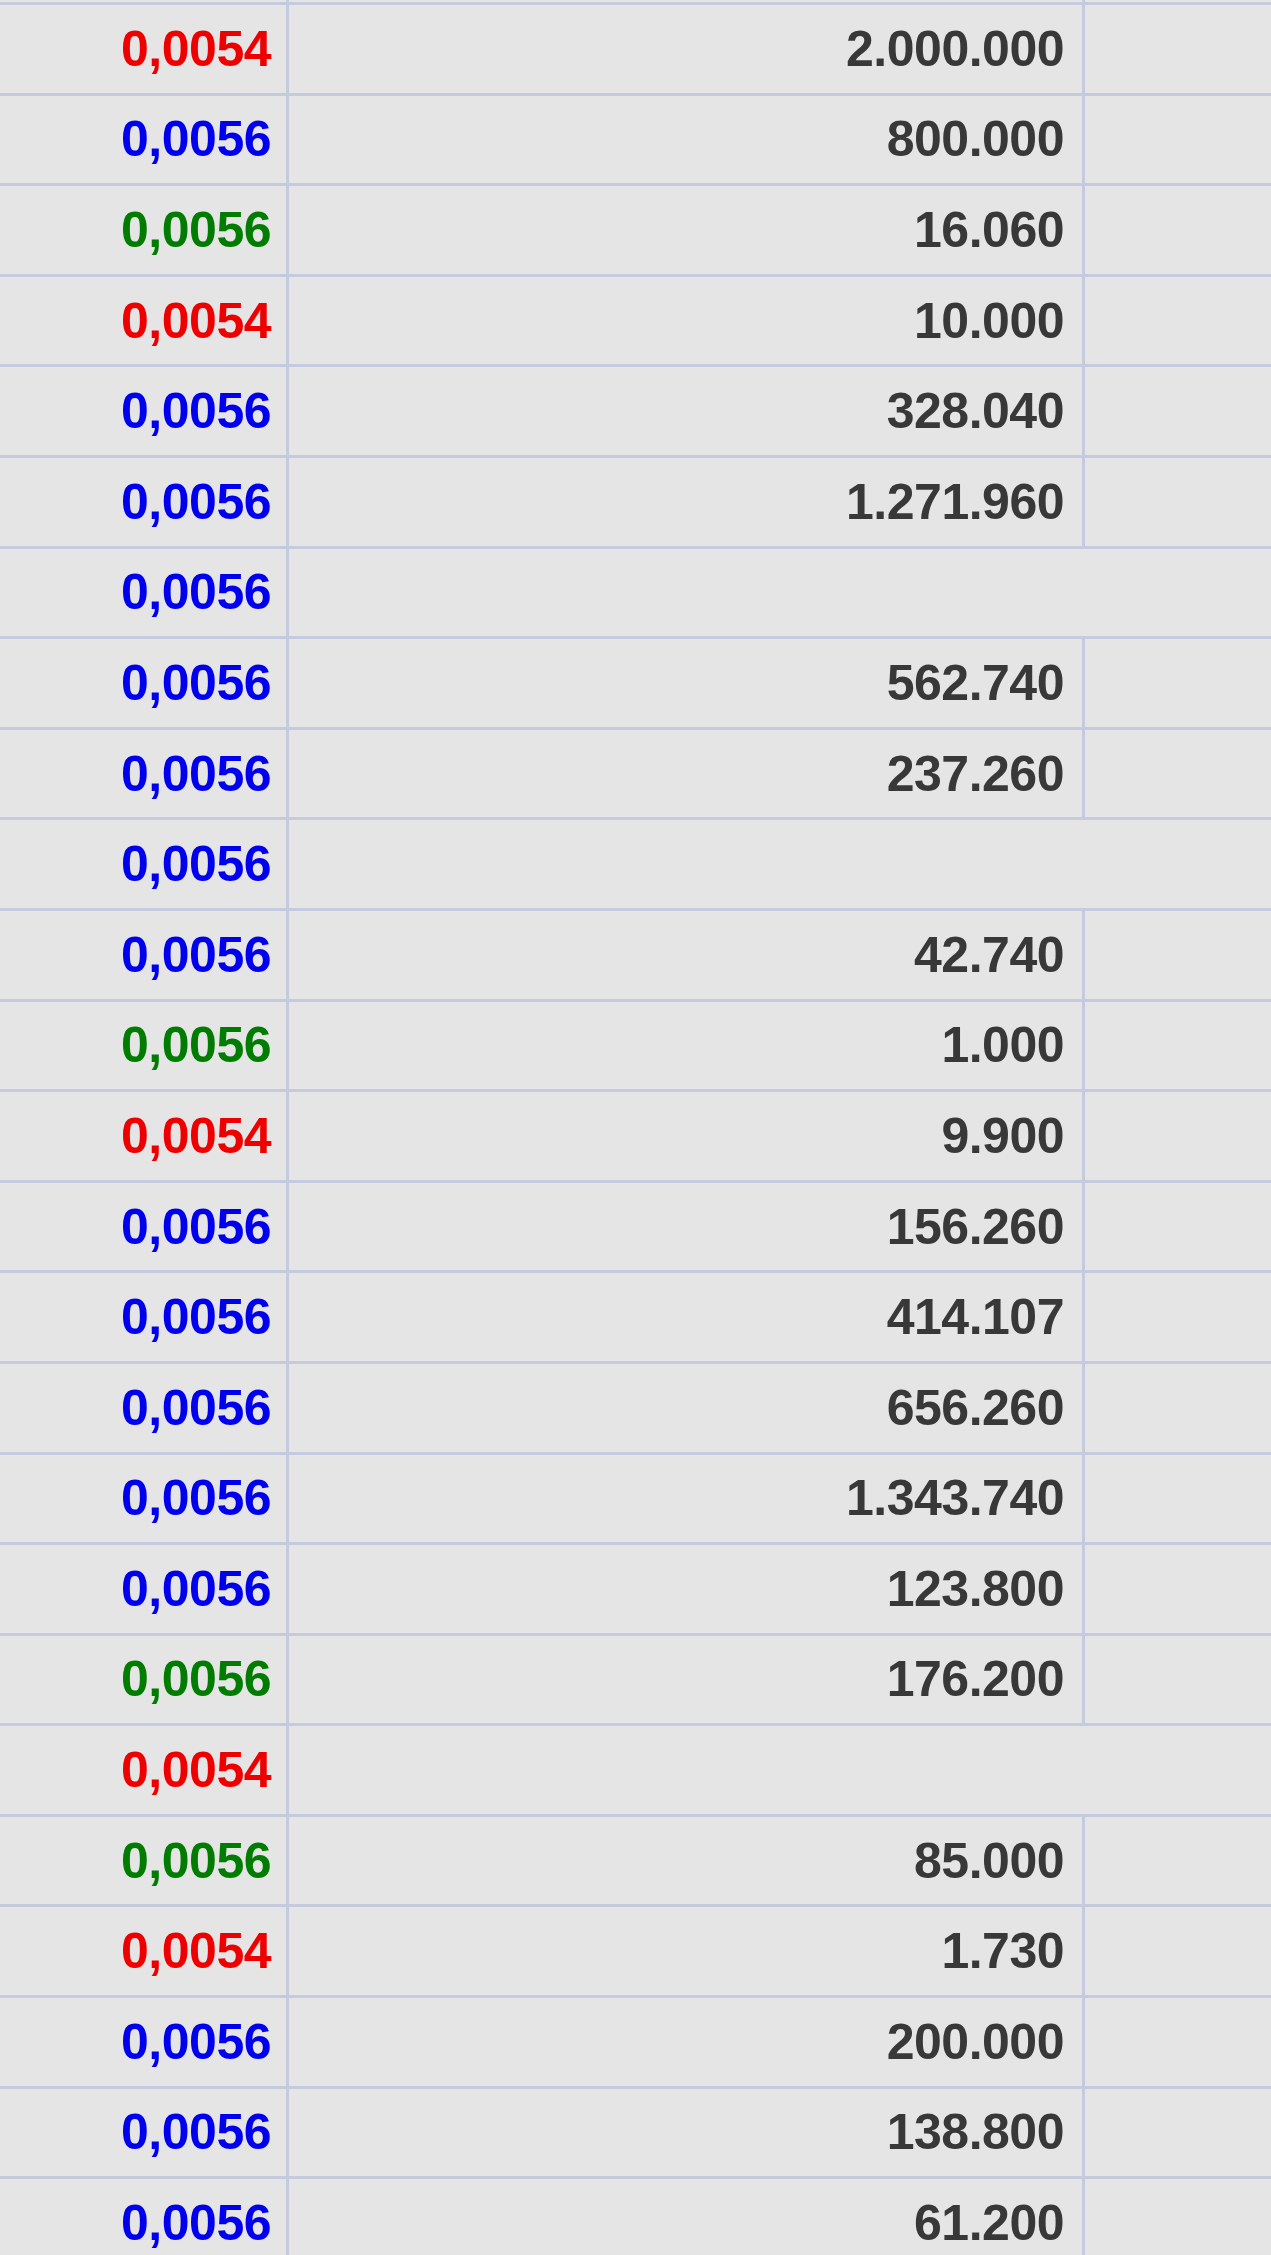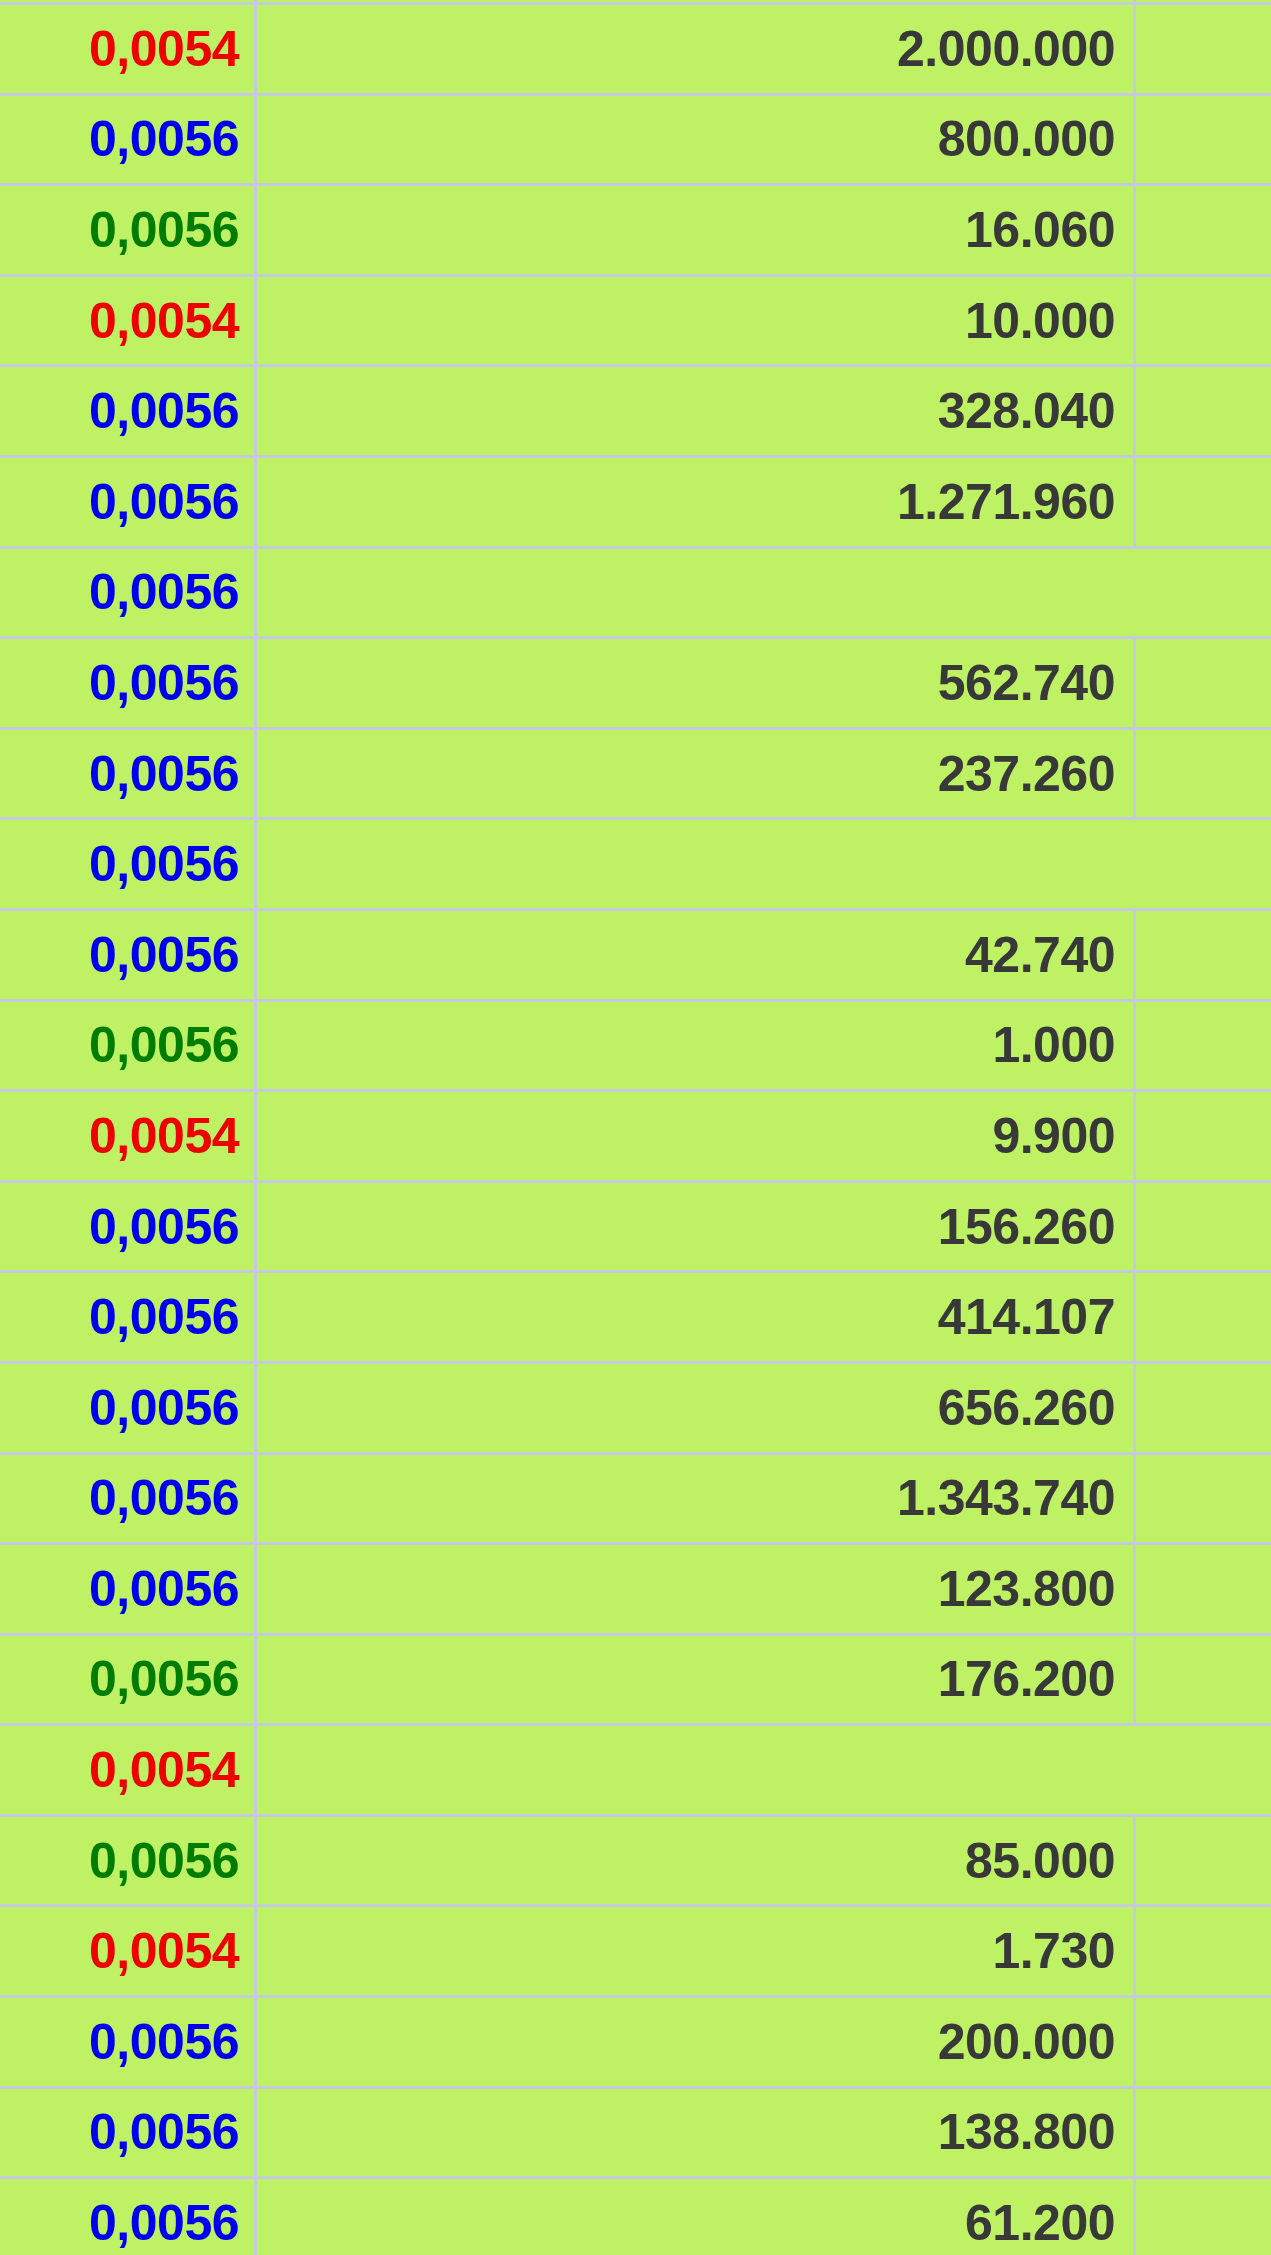--- a/index.html
+++ b/index.html
@@ -16,21 +16,22 @@
   .grid {
     position: absolute;
     top: 0;
     left: 0;
     width: 1271px;
   }
   .row {
     display: flex;
     height: 87.6px;
     border-top: 3px solid var(--grid-color, #c5cadf);
-    background: #bef264;
+    background: #e5e5e5;
+    padding-left: 32px;
   }
   .row.partial {
     height: 2px;
     border-top: none;
   }
   .cell {
     box-sizing: border-box;
     display: flex;
     align-items: center;
     justify-content: flex-end;
@@ -39,21 +40,21 @@
     letter-spacing: -0.5px;
     white-space: nowrap;
     overflow: hidden;
   }
   .cell.price {
     width: 257px;
     padding-right: 15px;
     border-right: 3px solid var(--grid-color, #c5cadf);
   }
   .cell.qty {
-    width: 879px;
+    width: 796px;
     padding-right: 18px;
     border-right: 3px solid var(--grid-color, #c5cadf);
     color: var(--qty-color, #383838);
   }
   .cell.extra {
     flex: 1;
   }
 </style>
 </head>
 <body>

